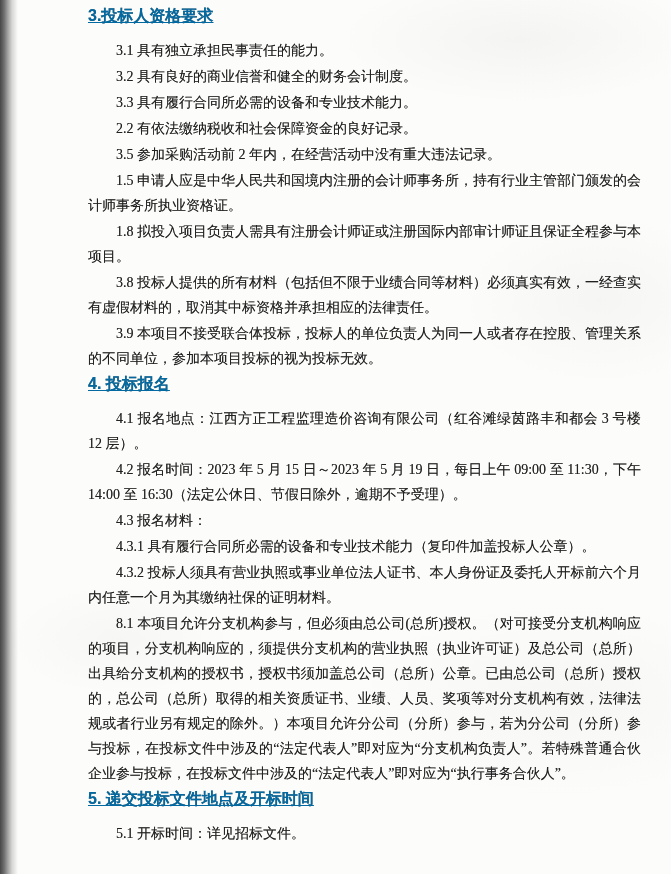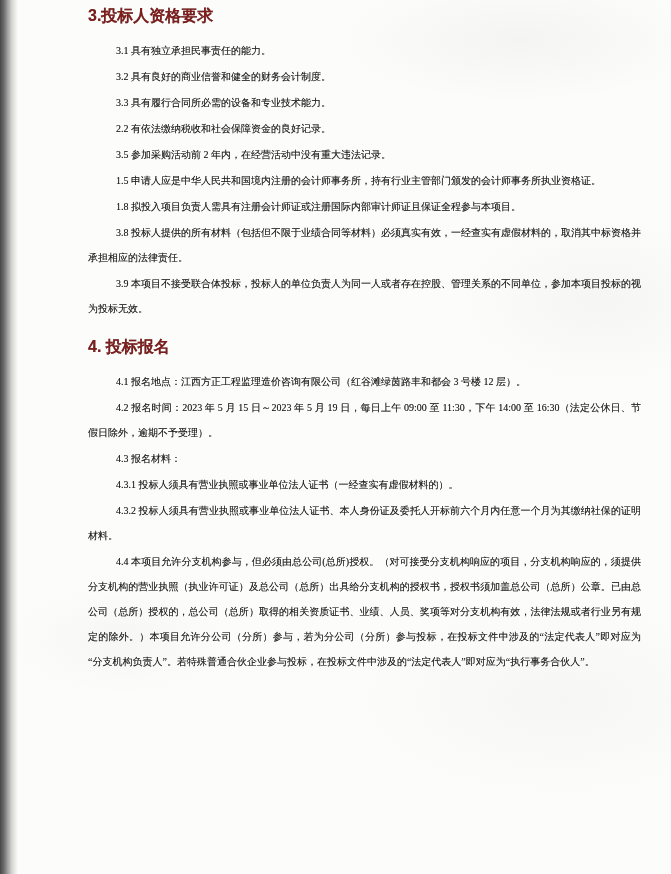--- a/index.html
+++ b/index.html
@@ -40,32 +40,33 @@
       #d6d6d4 12px,
       rgba(252,252,250,0) 18px);
   }
   .doc {
     position: absolute;
     left: 88px;
     top: 6px;
     width: 553px;
   }
   .sec { margin: 0; }
-  .sec + .sec { margin-top: 16px; }
+  .sec + .sec { margin-top: 3px; }
   .sec-heading {
     font-family: "Liberation Sans", "DejaVu Sans", sans-serif;
     font-size: 16px;
     font-weight: 700;
     line-height: 20px;
     margin: 0 0 12px 0;
-    color: #7f1d1d;
+    color: #0369a1;
     text-shadow: 0 0 0.4px rgba(20,20,20,0.55);
+    text-decoration: underline;
   }
   .para {
-    font-size: 10px;
+    font-size: 14px;
     line-height: 25px;
     margin: 0 0 1px 0;
     text-align: justify;
     text-indent: 28px;
     color: #212121;
     text-shadow: 0 0 0.4px rgba(30,30,30,0.5);
   }
 </style>
 </head>
 <body>
@@ -86,19 +87,23 @@
     <p class="para">1.8 拟投入项目负责人需具有注册会计师证或注册国际内部审计师证且保证全程参与本项目。</p>
     <p class="para">3.8 投标人提供的所有材料（包括但不限于业绩合同等材料）必须真实有效，一经查实有虚假材料的，取消其中标资格并承担相应的法律责任。</p>
     <p class="para">3.9 本项目不接受联合体投标，投标人的单位负责人为同一人或者存在控股、管理关系的不同单位，参加本项目投标的视为投标无效。</p>
   </div>
 
   <div class="sec">
     <h2 class="sec-heading">4. 投标报名</h2>
     <p class="para">4.1 报名地点：江西方正工程监理造价咨询有限公司（红谷滩绿茵路丰和都会 3 号楼 12 层）。</p>
     <p class="para">4.2 报名时间：2023 年 5 月 15 日～2023 年 5 月 19 日，每日上午 09:00 至 11:30，下午 14:00 至 16:30（法定公休日、节假日除外，逾期不予受理）。</p>
     <p class="para">4.3 报名材料：</p>
-    <p class="para">4.3.1 投标人须具有营业执照或事业单位法人证书（一经查实有虚假材料的）。</p>
+    <p class="para">4.3.1 具有履行合同所必需的设备和专业技术能力（复印件加盖投标人公章）。</p>
     <p class="para">4.3.2 投标人须具有营业执照或事业单位法人证书、本人身份证及委托人开标前六个月内任意一个月为其缴纳社保的证明材料。</p>
-    <p class="para">4.4 本项目允许分支机构参与，但必须由总公司(总所)授权。（对可接受分支机构响应的项目，分支机构响应的，须提供分支机构的营业执照（执业许可证）及总公司（总所）出具给分支机构的授权书，授权书须加盖总公司（总所）公章。已由总公司（总所）授权的，总公司（总所）取得的相关资质证书、业绩、人员、奖项等对分支机构有效，法律法规或者行业另有规定的除外。）本项目允许分公司（分所）参与，若为分公司（分所）参与投标，在投标文件中涉及的“法定代表人”即对应为“分支机构负责人”。若特殊普通合伙企业参与投标，在投标文件中涉及的“法定代表人”即对应为“执行事务合伙人”。</p>
+    <p class="para">8.1 本项目允许分支机构参与，但必须由总公司(总所)授权。（对可接受分支机构响应的项目，分支机构响应的，须提供分支机构的营业执照（执业许可证）及总公司（总所）出具给分支机构的授权书，授权书须加盖总公司（总所）公章。已由总公司（总所）授权的，总公司（总所）取得的相关资质证书、业绩、人员、奖项等对分支机构有效，法律法规或者行业另有规定的除外。）本项目允许分公司（分所）参与，若为分公司（分所）参与投标，在投标文件中涉及的“法定代表人”即对应为“分支机构负责人”。若特殊普通合伙企业参与投标，在投标文件中涉及的“法定代表人”即对应为“执行事务合伙人”。</p>
   </div>
 
+  <div class="sec">
+    <h2 class="sec-heading">5. 递交投标文件地点及开标时间</h2>
+    <p class="para">5.1 开标时间：详见招标文件。</p>
+  </div>
 
 </div>
 
 </body></html>

